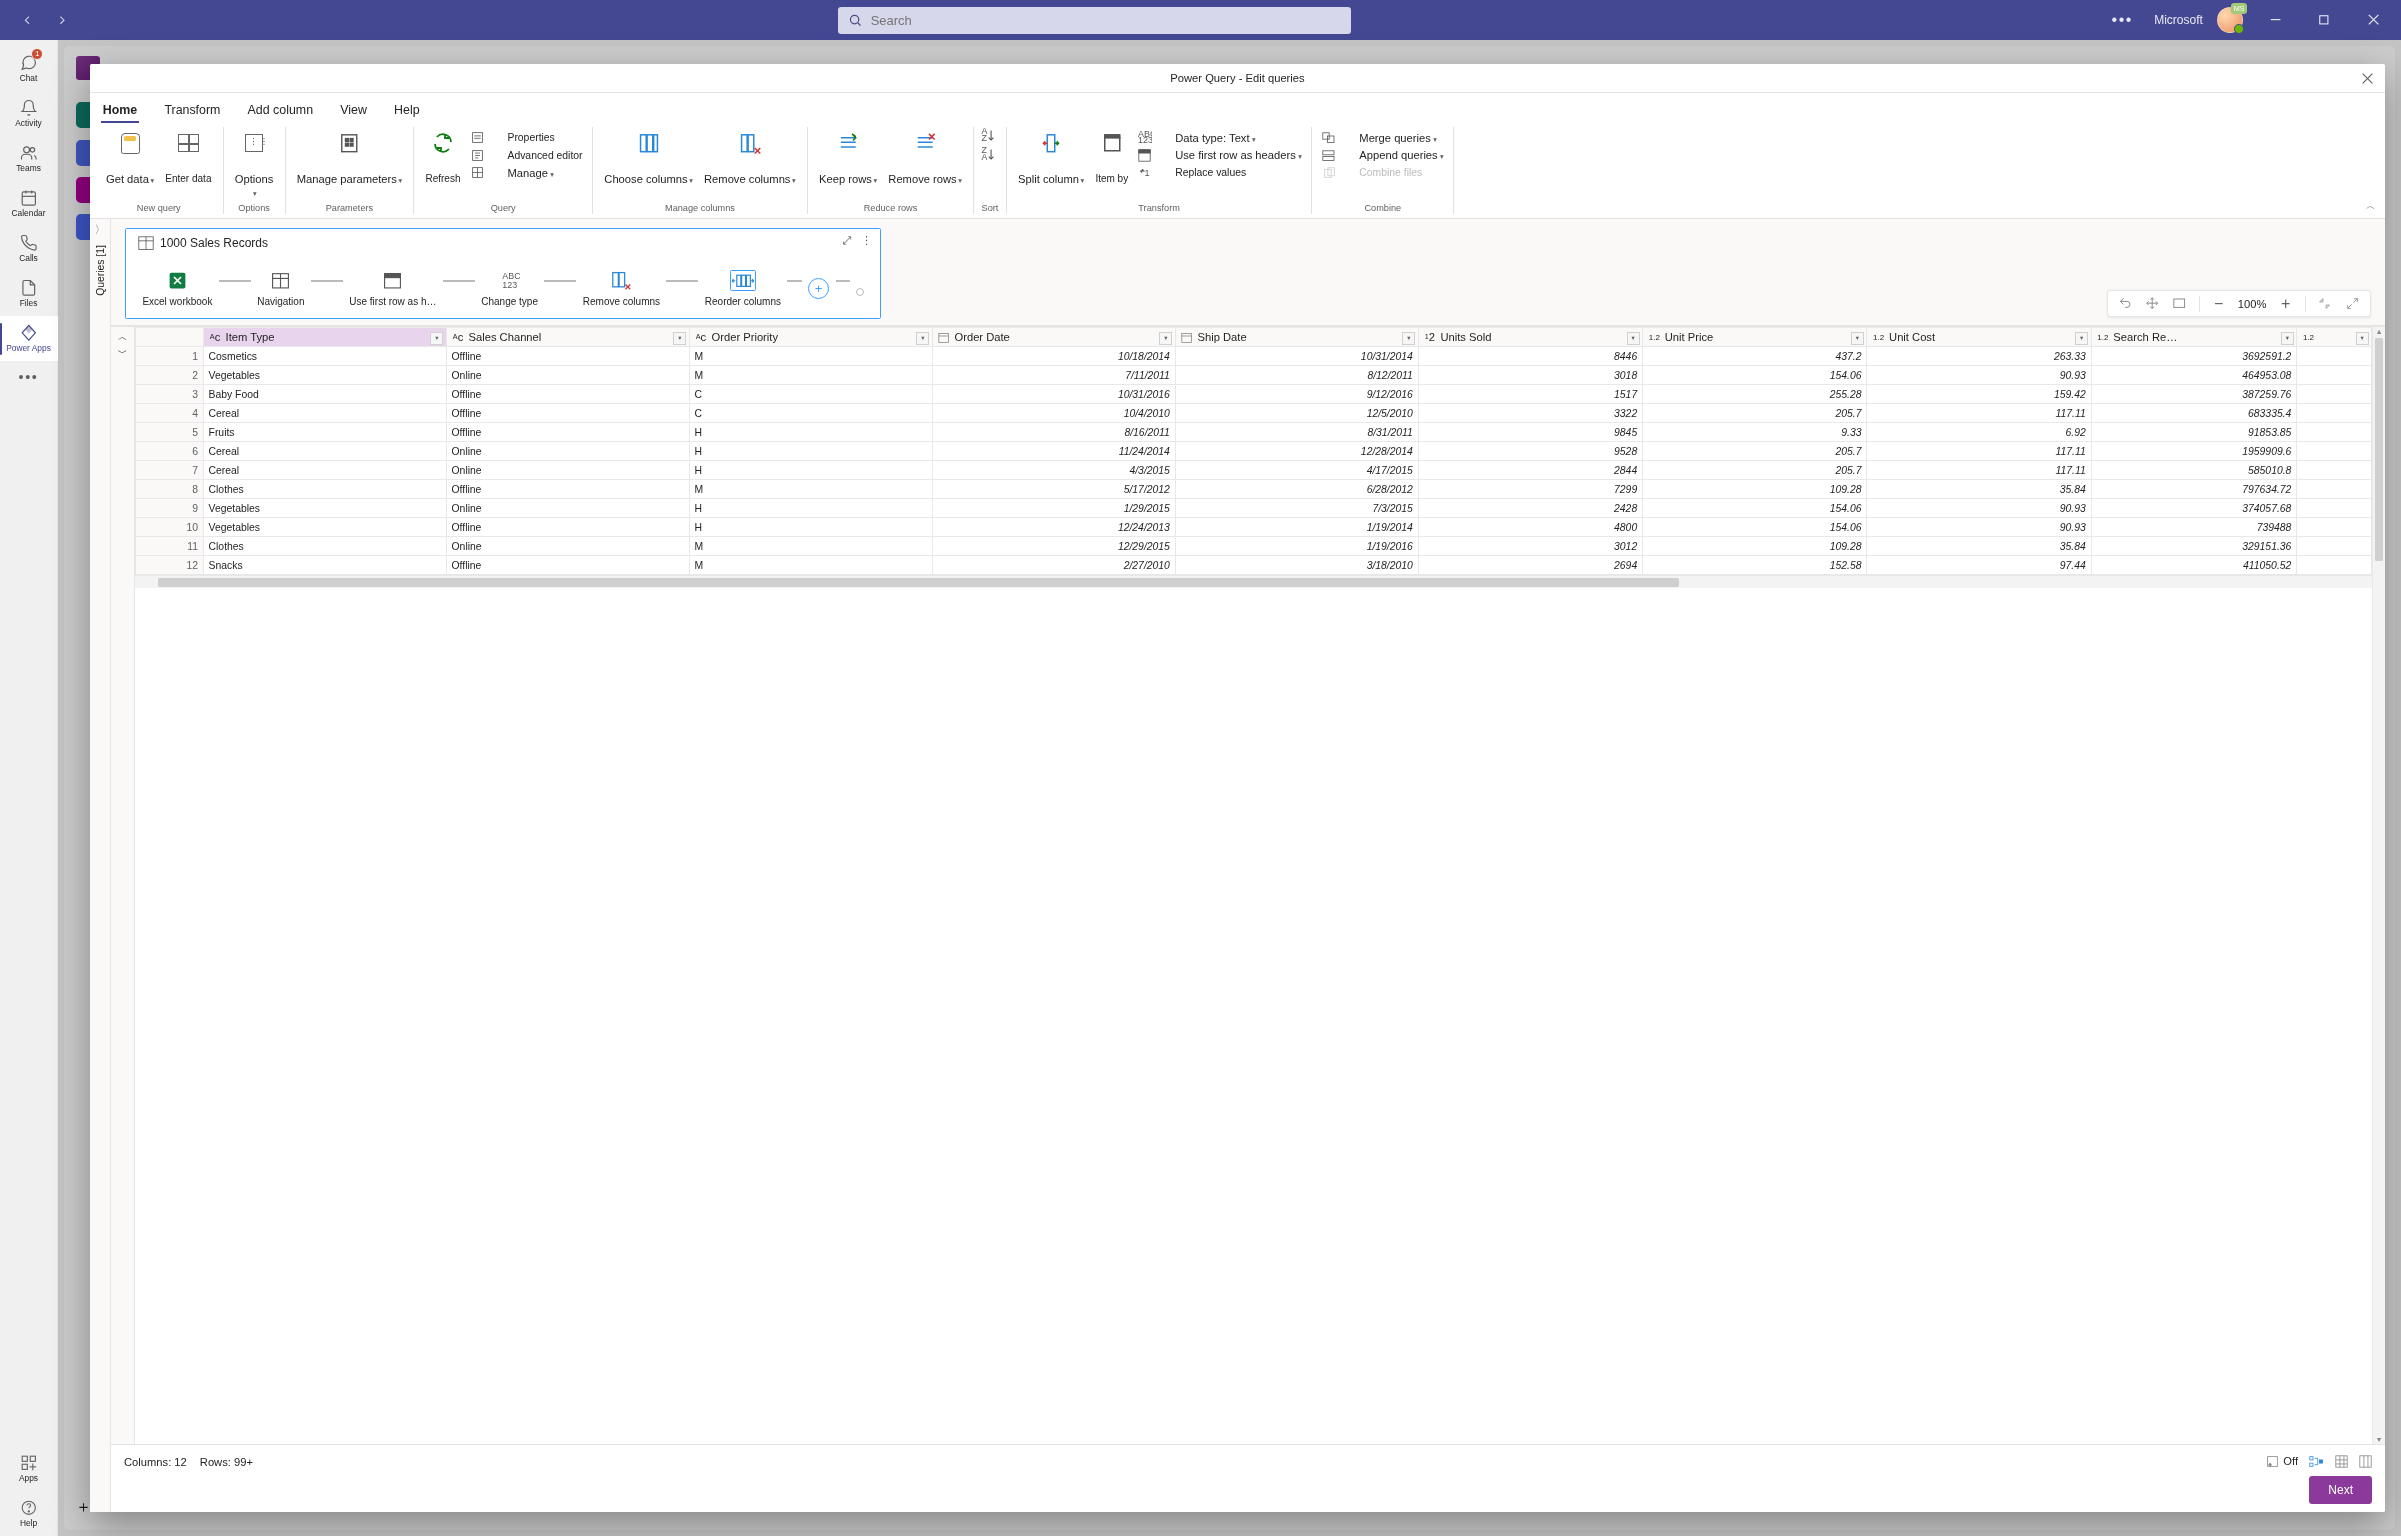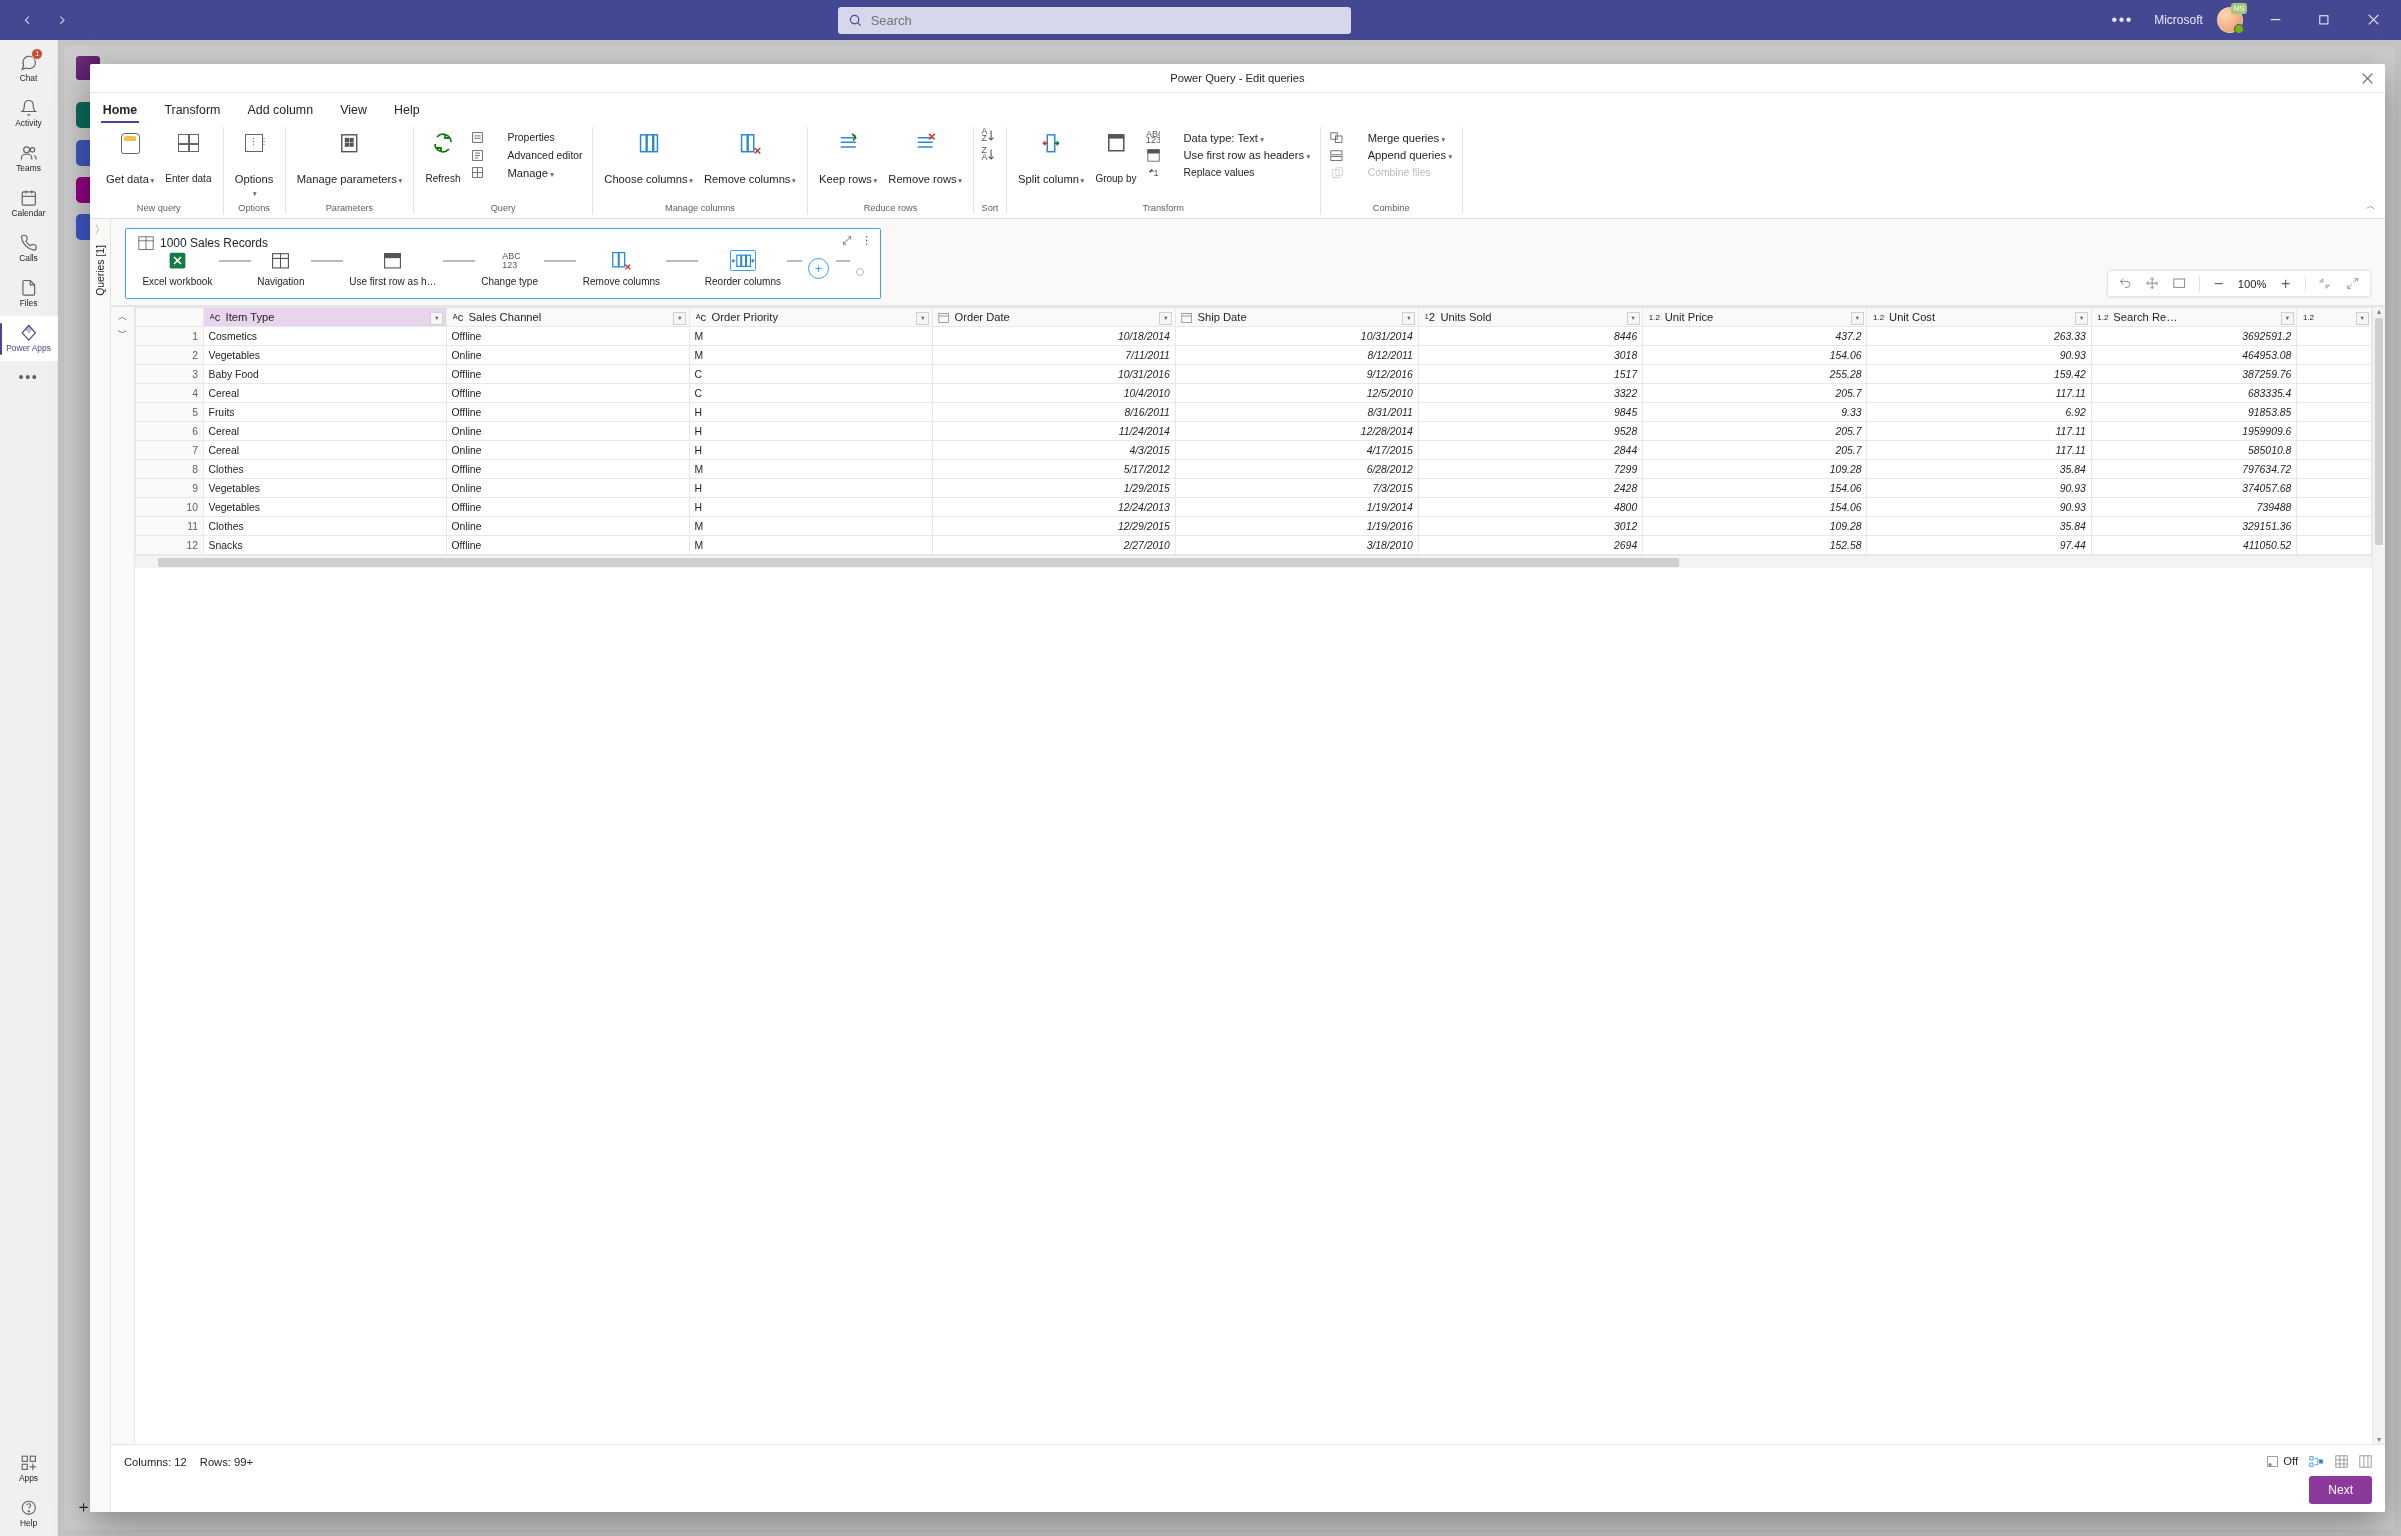--- a/index.html
+++ b/index.html
@@ -89,21 +89,21 @@
   
   .pq-main{flex:1;display:flex;min-height:0}
   .queries-tab{width:21px;border-right:0.8px solid var(--light-border);display:flex;flex-direction:column;align-items:center;padding-top:4.8px;gap:8px;background:#faf9f8}
   .queries-tab .chev{font-size:10.4px;color:var(--subtle)}
   .queries-tab .vert{writing-mode:vertical-rl;transform:rotate(180deg);font-size:10.4px;color:var(--text)}
   .pq-content{flex:1;display:flex;flex-direction:column;min-width:0}
 
   
   .diagram-area{padding:9.6px 14.4px 6.4px;position:relative;background:#faf9f8;border-bottom:0.8px solid var(--light-border)}
   .diagram{border:1.6px solid #3aa0ff;border-radius:1.6px;padding:6.4px 11.2px 11.2px;background:#fff;display:inline-block;min-width:626px;position:relative}
-  .diagram-hdr{display:flex;align-items:center;gap:6.4px;margin-bottom:0}
+  .diagram-hdr{display:flex;align-items:center;gap:6.4px;margin-bottom:20px}
   .diagram-hdr .name{font-size:12px}
   .diagram-actions{position:absolute;right:8px;top:4.8px;display:flex;gap:9.6px}
   .steps-row{display:flex;align-items:center}
   .step{display:flex;flex-direction:column;align-items:center;gap:4.8px;padding:0 4.8px}
   .step .box{width:26px;height:21px;display:flex;align-items:center;justify-content:center}
   .step .name{font-size:10px;white-space:nowrap}
   .conn{width:32px;height:1.6px;background:#bbb;margin:0 1.6px;align-self:flex-start;margin-top:10.4px}
   .add-step{width:21px;height:21px;border:1.6px solid #3aa0ff;border-radius:50%;display:flex;align-items:center;justify-content:center;color:#3aa0ff;font-size:13px;margin-top:0}
   .end-dot{width:8px;height:8px;border:1.6px solid #bbb;border-radius:50%;margin-top:6.4px}
 
@@ -522,21 +522,21 @@
                 <div class="t"><span>Split
 column</span><span class="chev"></span></div>
               </div>
             <div class="rbtn">
                 <div class="ic">
                   <svg width="22.5" height="22.5" viewBox="0 0 24 24" fill="none" stroke="#555" stroke-width="1.6">
                     <rect x="4" y="6" width="16" height="14"></rect>
                     <rect x="4" y="3" width="16" height="3" fill="#555"></rect>
                   </svg>
                 </div>
-                <div class="t">Group
+                <div class="t">Item
 by</div>
               </div>
             <div style="display:flex;flex-direction:column;gap:1.6px;padding-top:1.6px">
               <div class="rrow">
                   <div class="ic">
                     <svg width="14.4" height="13" viewBox="0 0 18 16" style="font-size:14px">
                       <text x="0" y="7" font-size="7" fill="#555">ABC</text>
                       <text x="0" y="15" font-size="7" fill="#555">123</text>
                     </svg>
                   </div>

